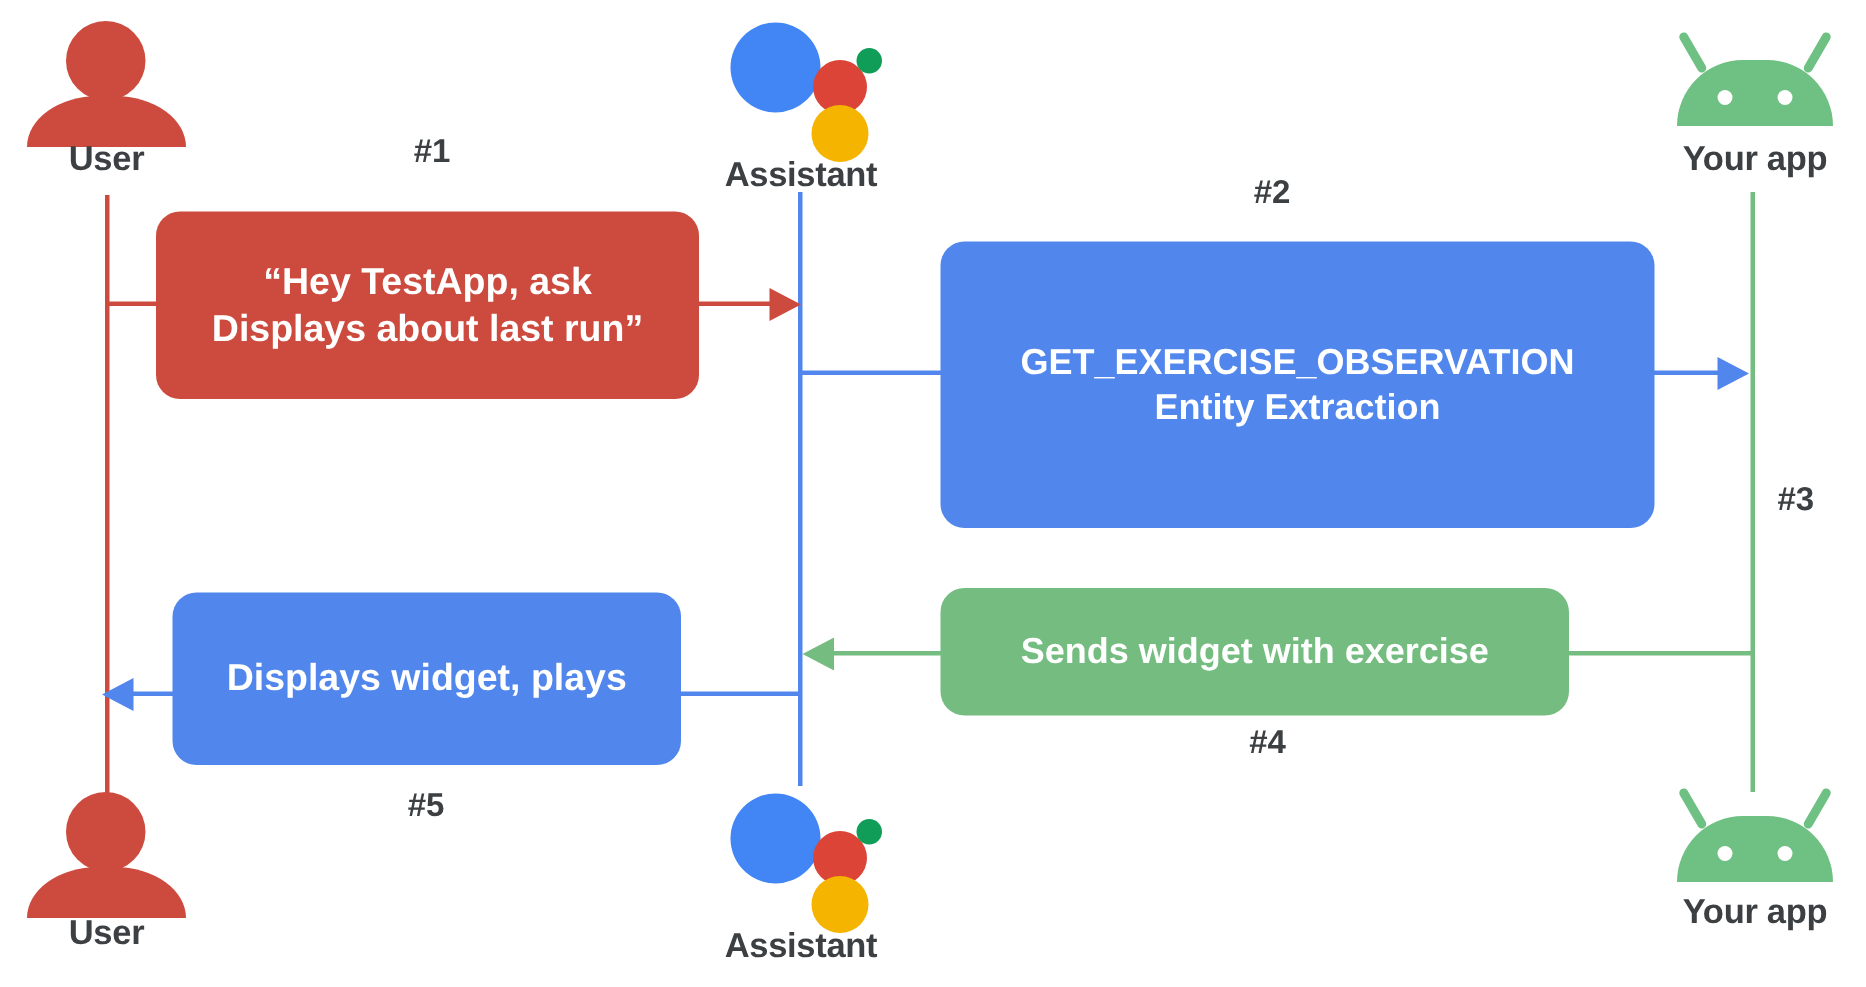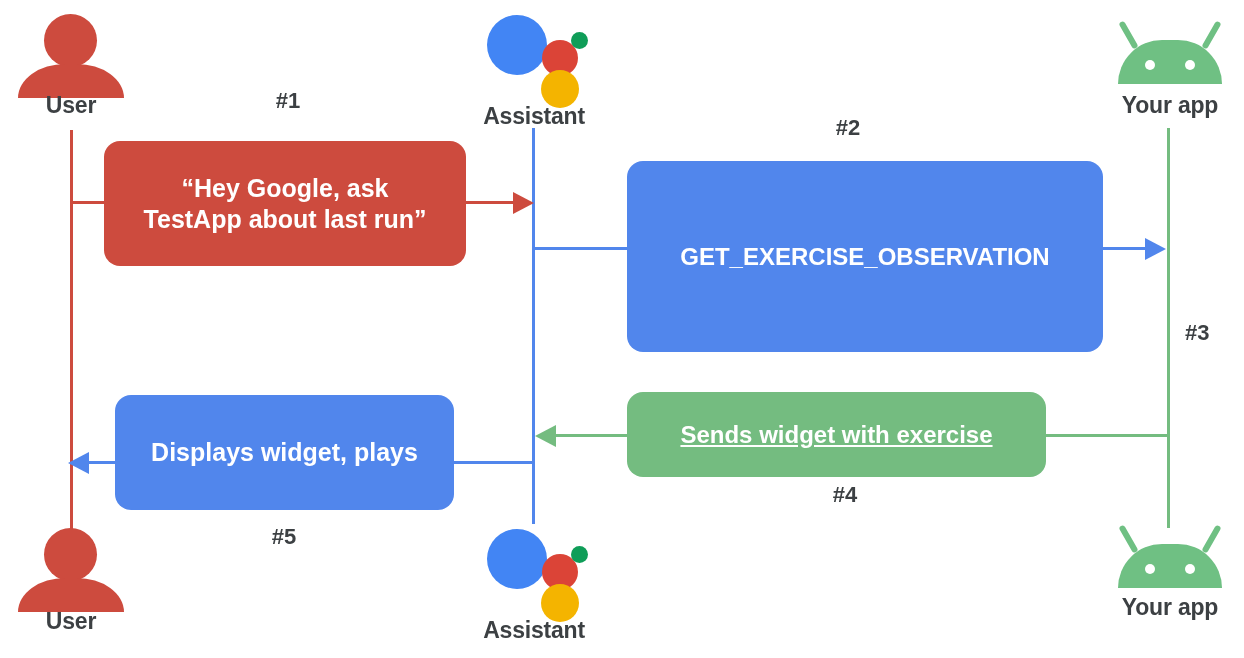--- a/index.html
+++ b/index.html
@@ -148,46 +148,47 @@
     <div class="eye" style="left:67px; top:42px; width:10px; height:10px;"></div>
   </div>
   <div class="actor-label abs" style="left:1102px; top:92px; width:136px;">Your app</div>
 
   <div class="step-label abs" style="left:248px; top:88px; width:80px;">#1</div>
 
   <div class="hline" style="left:71px; top:201px; width:40px; background:#cd4b3e;"></div>
 
   <div class="msgbox box-red" style="left:104px; top:141px; width:362px; height:125px; font-size:25px;">
     <div class="lines">
-      <div>“Hey Google, ask</div>
-      <div>TestApp about last run”</div>
+      <div>“Hey TestApp, ask</div>
+      <div>Displays about last run”</div>
     </div>
   </div>
 
   <div class="hline" style="left:466px; top:201px; width:53px; background:#cd4b3e;"></div>
   <div class="arrowhead arrow-right" style="left:513px; top:192px; border-left:21px solid #cd4b3e;"></div>
 
   <div class="step-label abs" style="left:808px; top:115px; width:80px;">#2</div>
 
   <div class="hline" style="left:533px; top:247px; width:98px; background:#5186ec;"></div>
 
   <div class="msgbox box-blue" style="left:627px; top:161px; width:476px; height:191px; font-size:24px;">
     <div class="lines">
       <div>GET_EXERCISE_OBSERVATION</div>
+      <div>Entity Extraction</div>
     </div>
   </div>
 
   <div class="hline" style="left:1100px; top:247px; width:50px; background:#5186ec;"></div>
   <div class="arrowhead arrow-right" style="left:1145px; top:238px; border-left:21px solid #5186ec;"></div>
 
   <div class="step-label abs" style="left:1185px; top:320px; width:60px; text-align:left;">#3</div>
 
   <div class="hline" style="left:1044px; top:434px; width:126px; background:#74bc80;"></div>
 
-  <div class="msgbox box-green" style="left:627px; top:392px; width:419px; height:85px; font-size:24px;text-decoration:underline;">
+  <div class="msgbox box-green" style="left:627px; top:392px; width:419px; height:85px; font-size:24px;">
     <div class="lines">
       <div>Sends widget with exercise</div>
     </div>
   </div>
 
   <div class="hline" style="left:556px; top:434px; width:75px; background:#74bc80;"></div>
   <div class="arrowhead arrow-left" style="left:535px; top:425px; border-right:21px solid #74bc80;"></div>
 
   <div class="step-label abs" style="left:805px; top:482px; width:80px;">#4</div>
 

